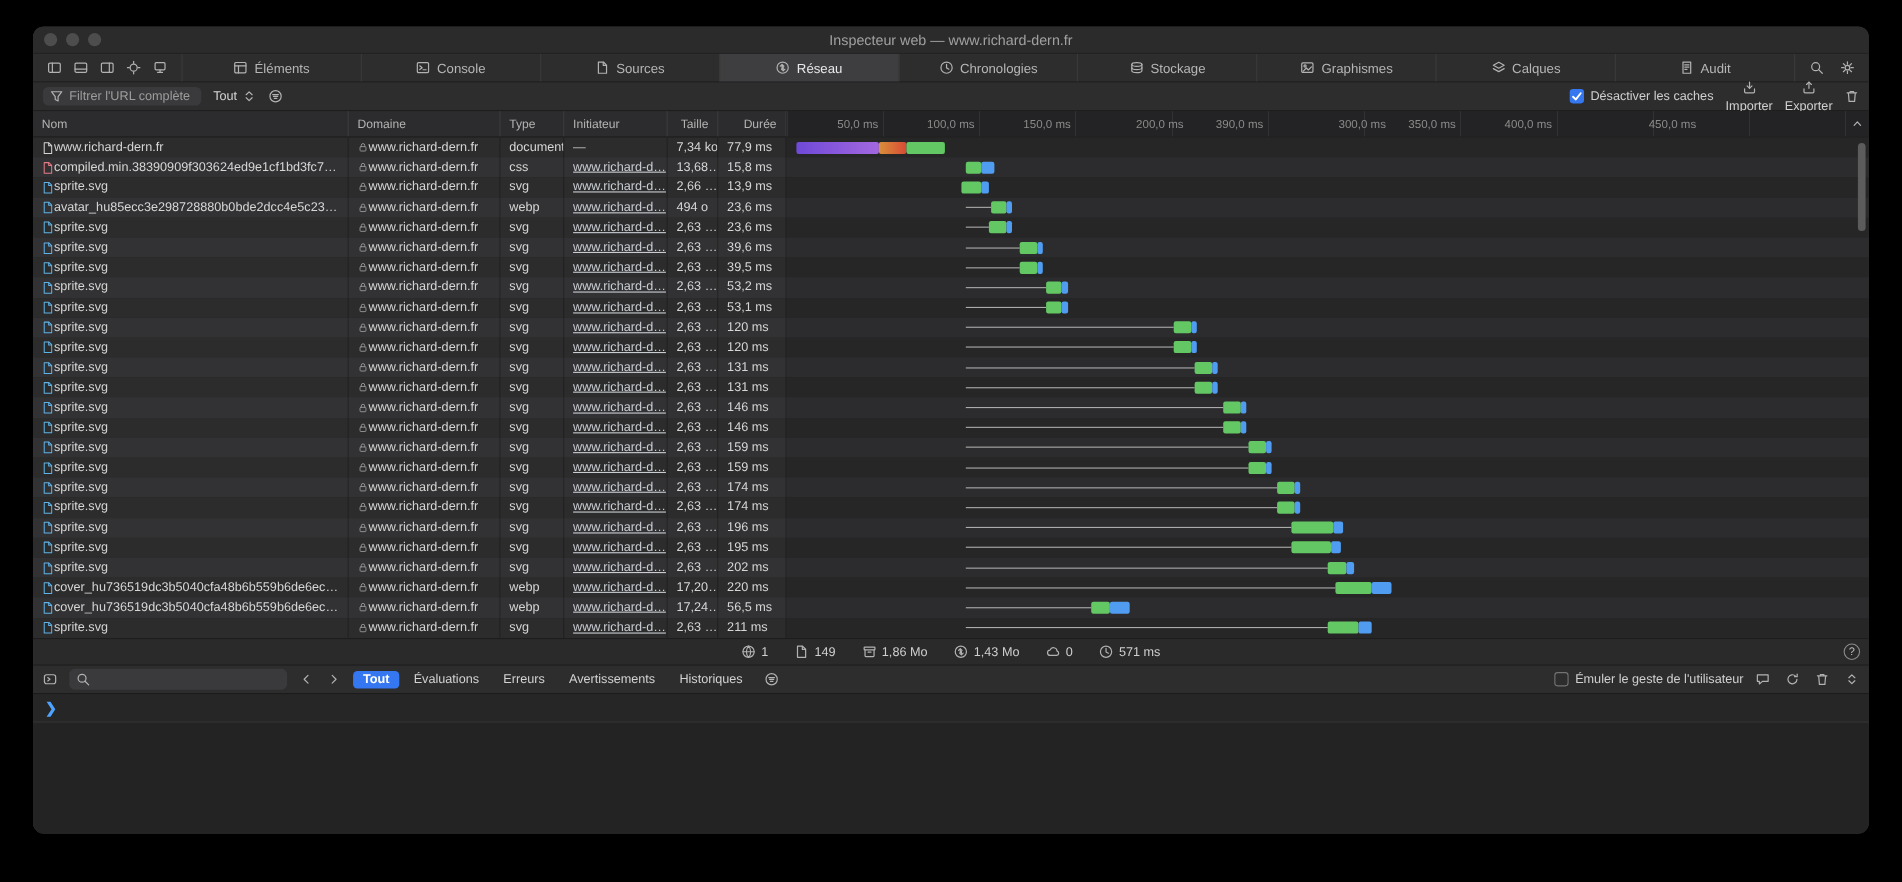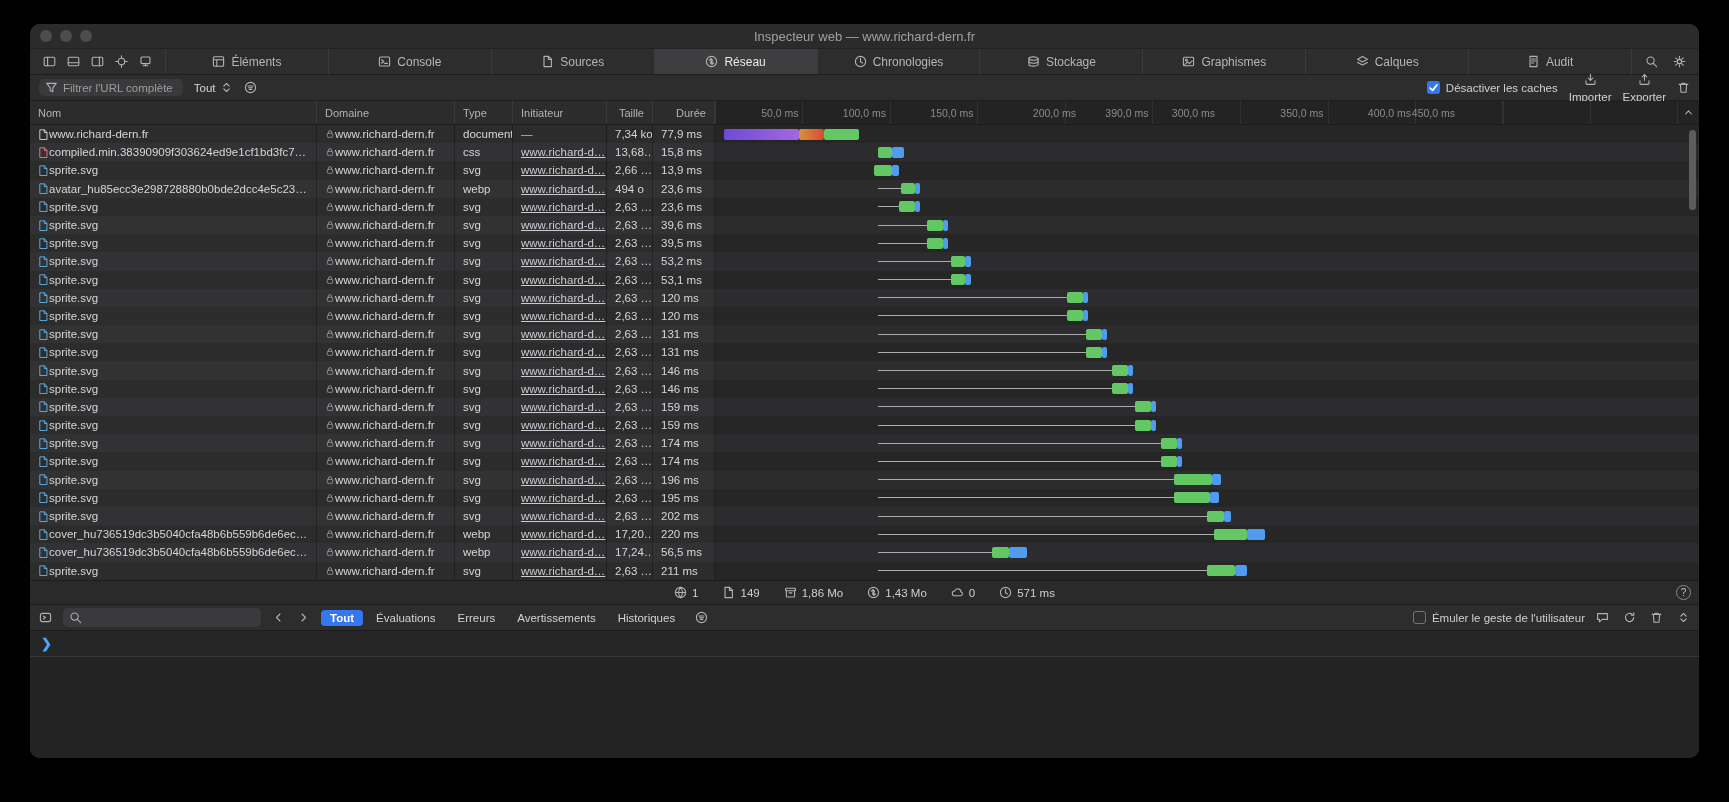--- a/index.html
+++ b/index.html
@@ -313,24 +313,24 @@
       <span class="ic collapse-btn">
           <svg viewBox="0 0 13 13">
             <polyline points="3.6,8 6.5,4.8 9.4,8"></polyline>
           </svg>
         </span>
     <div class="tick" style="left: 23.5px;">50,0 ms</div>
         <div class="tick" style="left: 111px;">100,0 ms</div>
         <div class="tick" style="left: 198.5px;">150,0 ms</div>
         <div class="tick" style="left: 301px;">200,0 ms</div>
         <div class="tick" style="left: 373.5px;">390,0 ms</div>
-        <div class="tick" style="left: 440px;">300,0 ms</div>
+        <div class="tick" style="left: 485px;">300,0 ms</div>
         <div class="tick" style="left: 548.5px;">350,0 ms</div>
         <div class="tick" style="left: 636px;">400,0 ms</div>
-        <div class="tick" style="left: 680px;">450,0 ms</div>
+        <div class="tick" style="left: 767px;">450,0 ms</div>
       </div>
   </div>
 
   <div class="rows" id="rows">
       <div class="row">
         <div class="cell w-name">
           <span class="ic fi fi-document">
             <svg viewBox="0 0 13 13">
               <path d="M2.6 1h5l3 3v8.4h-8z"></path>
               <polyline points="7.4,1.2 7.4,4.2 10.4,4.2"></polyline>

